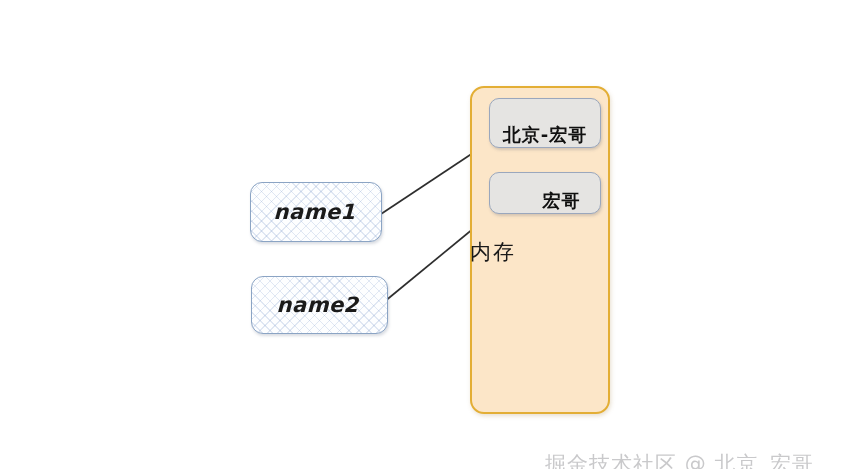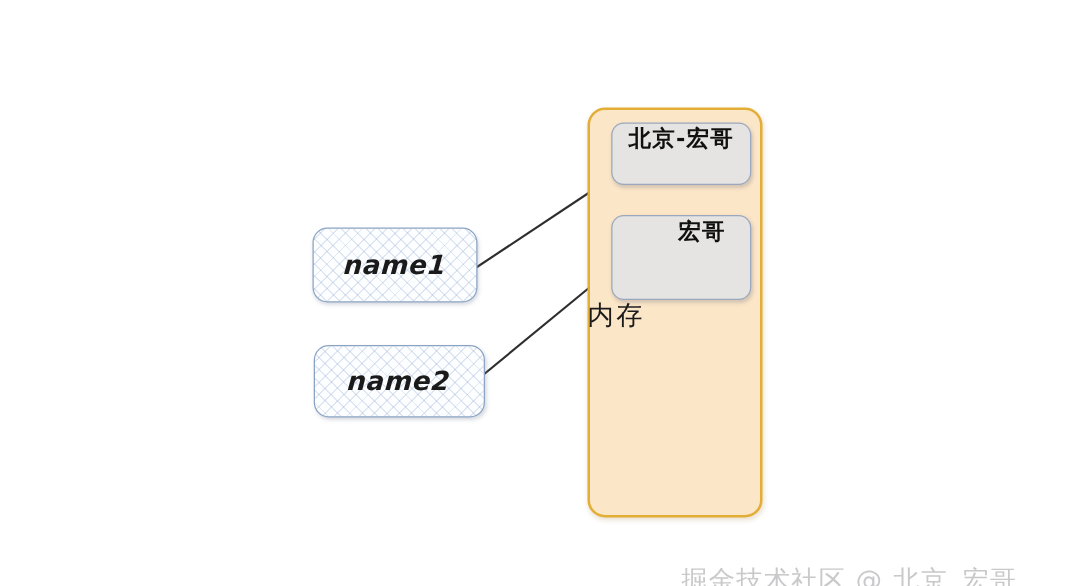--- a/index.html
+++ b/index.html
@@ -55,21 +55,21 @@
 
   
   .mem-slot {
     position: absolute;
     box-sizing: border-box;
     border: 1.6px solid #9aa7bd;
     border-radius: 10px;
     background: #e5e4e2;
     box-shadow: 1px 2px 3px rgba(120,120,130,0.30);
     display: flex;
-    align-items: flex-start;
+    align-items: flex-end;
     justify-content: center;
   }
   .mem-slot-label {
     font-family: "DejaVu Sans", sans-serif;
     font-weight: bold;
     font-size: 18px;
     color: #101010;
     letter-spacing: 1px;
   }
 
@@ -125,21 +125,21 @@
   <div class="var-box" style="left:251px; top:276px; width:137px; height:58px;">
     <span class="var-label">name2</span>
   </div>
 
   <div id="memory-container" style="left:470px; top:86px; width:140px; height:328px;"></div>
 
   <div class="mem-slot" style="left:489px; top:98px; width:112px; height:50px;">
     <span class="mem-slot-label">北京-宏哥</span>
   </div>
 
-  <div class="mem-slot" style="left:489px; top:172px; width:112px; height:68px;padding-left:33px;">
+  <div class="mem-slot" style="left:489px; top:172px; width:112px; height:42px;padding-left:33px;">
     <span class="mem-slot-label">宏哥</span>
   </div>
 
   <div id="memory-caption" style="left:470px; top:238px; width:140px;">内存</div>
 
   <div id="watermark" style="left:545px; top:450px;text-align:right;">掘金技术社区 @ 北京_宏哥</div>
 
 </div>
 
 </body></html>

